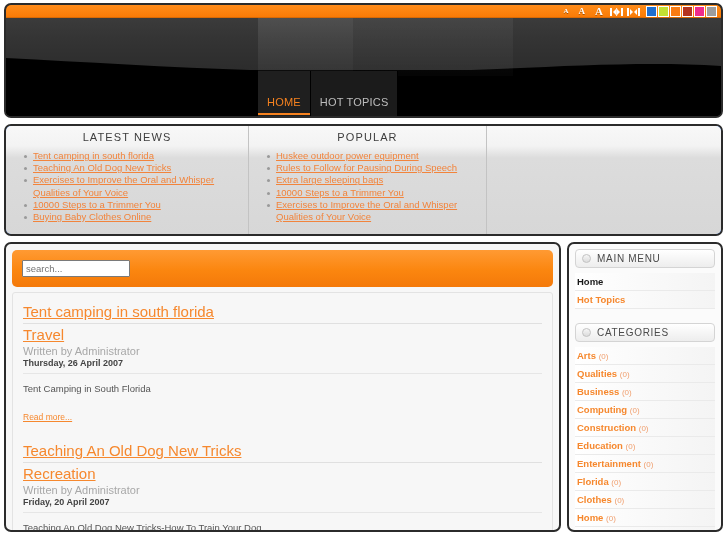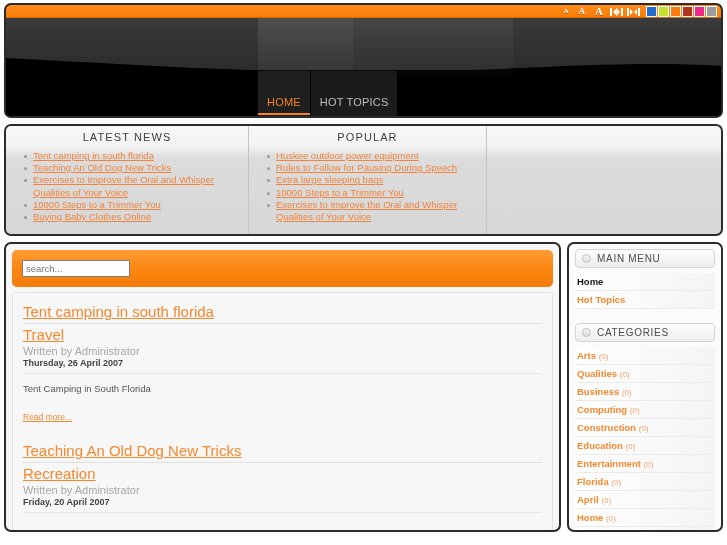--- a/index.html
+++ b/index.html
@@ -394,20 +394,21 @@
           <div class="article-date">Thursday, 26 April 2007</div>
           <div class="article-body">Tent Camping in South Florida</div>
           <a href="#" class="readmore">Read more...</a>
         </div>
 
         <div class="article">
           <a href="#" class="article-title">Teaching An Old Dog New Tricks</a>
           <a href="#" class="article-cat">Recreation</a>
           <div class="article-author">Written by Administrator</div>
           <div class="article-date">Friday, 20 April 2007</div>
+          <div class="article-body">Teaching An Old Dog New Tricks-How To Train Your Dog</div>
           
         </div>
 
       </div>
     </div>
 
     <div class="sidebar">
 
       <div class="mod-head">
         <span class="mod-bullet"></span>
@@ -426,20 +427,20 @@
       </div>
       <ul class="cat-list">
         <li><a href="#">Arts</a> <span class="cat-count">(0)</span></li>
         <li><a href="#">Qualities</a> <span class="cat-count">(0)</span></li>
         <li><a href="#">Business</a> <span class="cat-count">(0)</span></li>
         <li><a href="#">Computing</a> <span class="cat-count">(0)</span></li>
         <li><a href="#">Construction</a> <span class="cat-count">(0)</span></li>
         <li><a href="#">Education</a> <span class="cat-count">(0)</span></li>
         <li><a href="#">Entertainment</a> <span class="cat-count">(0)</span></li>
         <li><a href="#">Florida</a> <span class="cat-count">(0)</span></li>
-        <li><a href="#">April</a> <span class="cat-count">(0)</span></li>
+        <li><a href="#">Clothes</a> <span class="cat-count">(0)</span></li>
         <li><a href="#">Home</a> <span class="cat-count">(0)</span></li>
         <li> </li>
       </ul>
 
     </div>
   </div>
 </div>
 
 </body></html>

